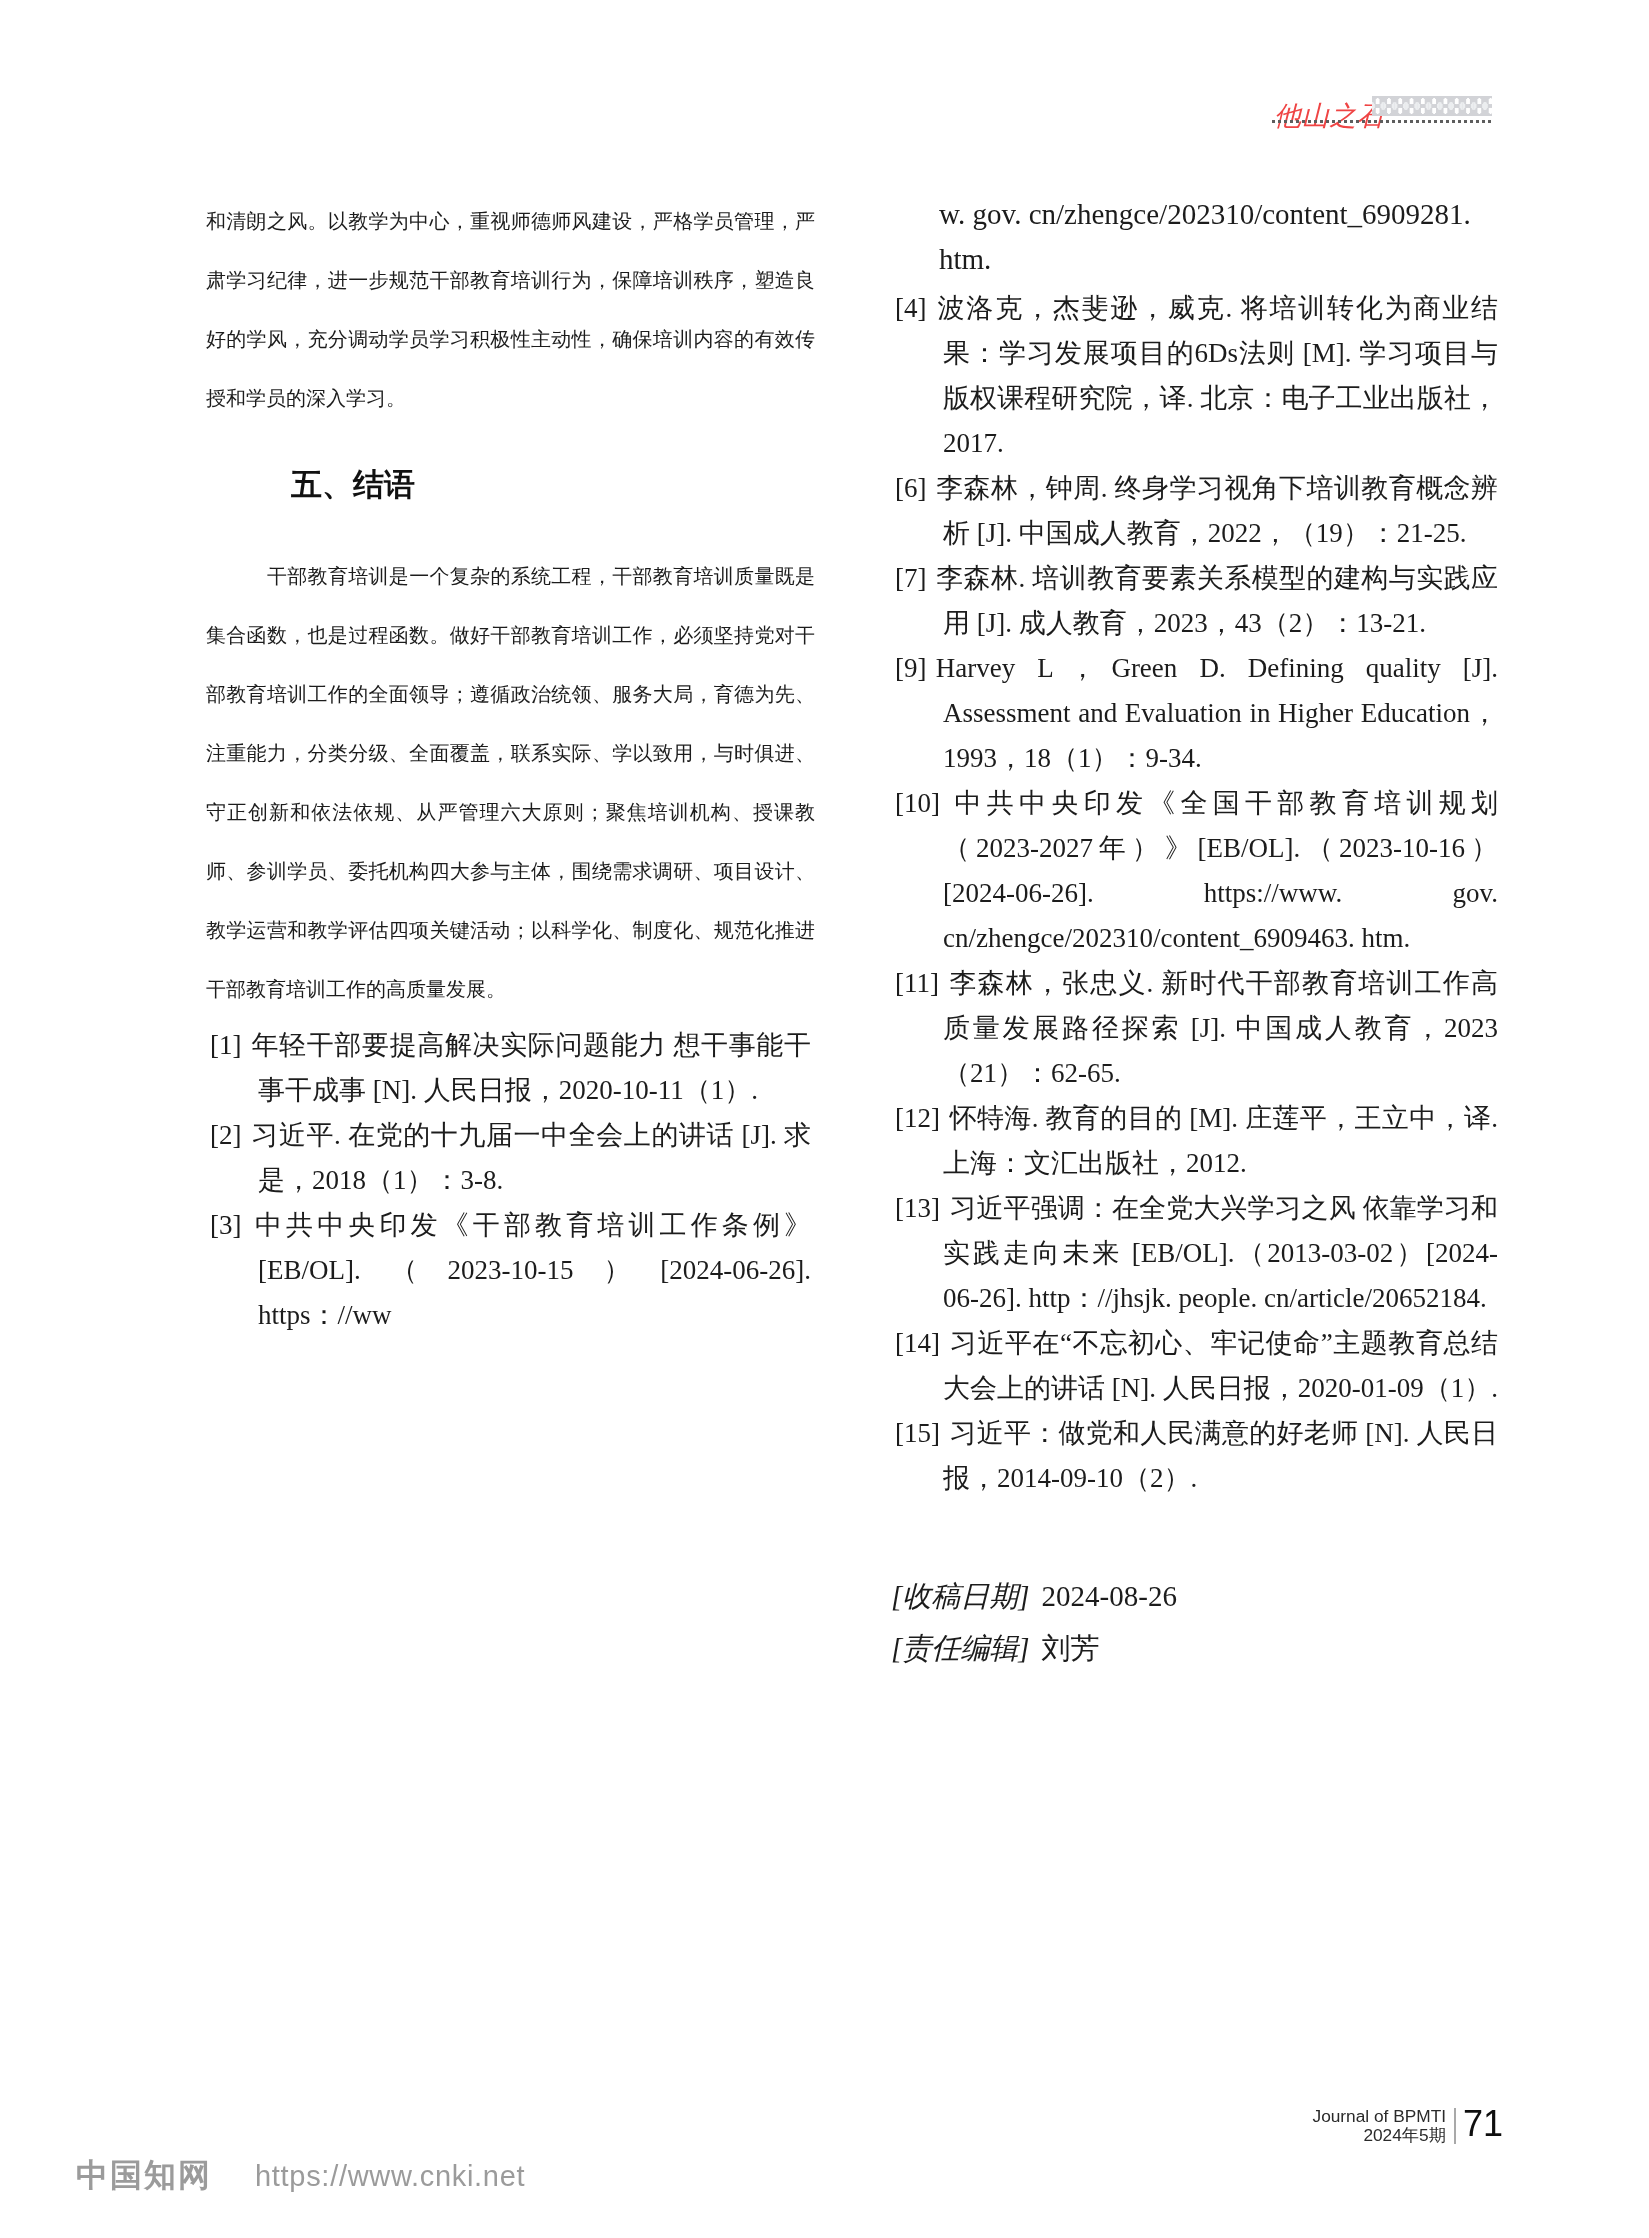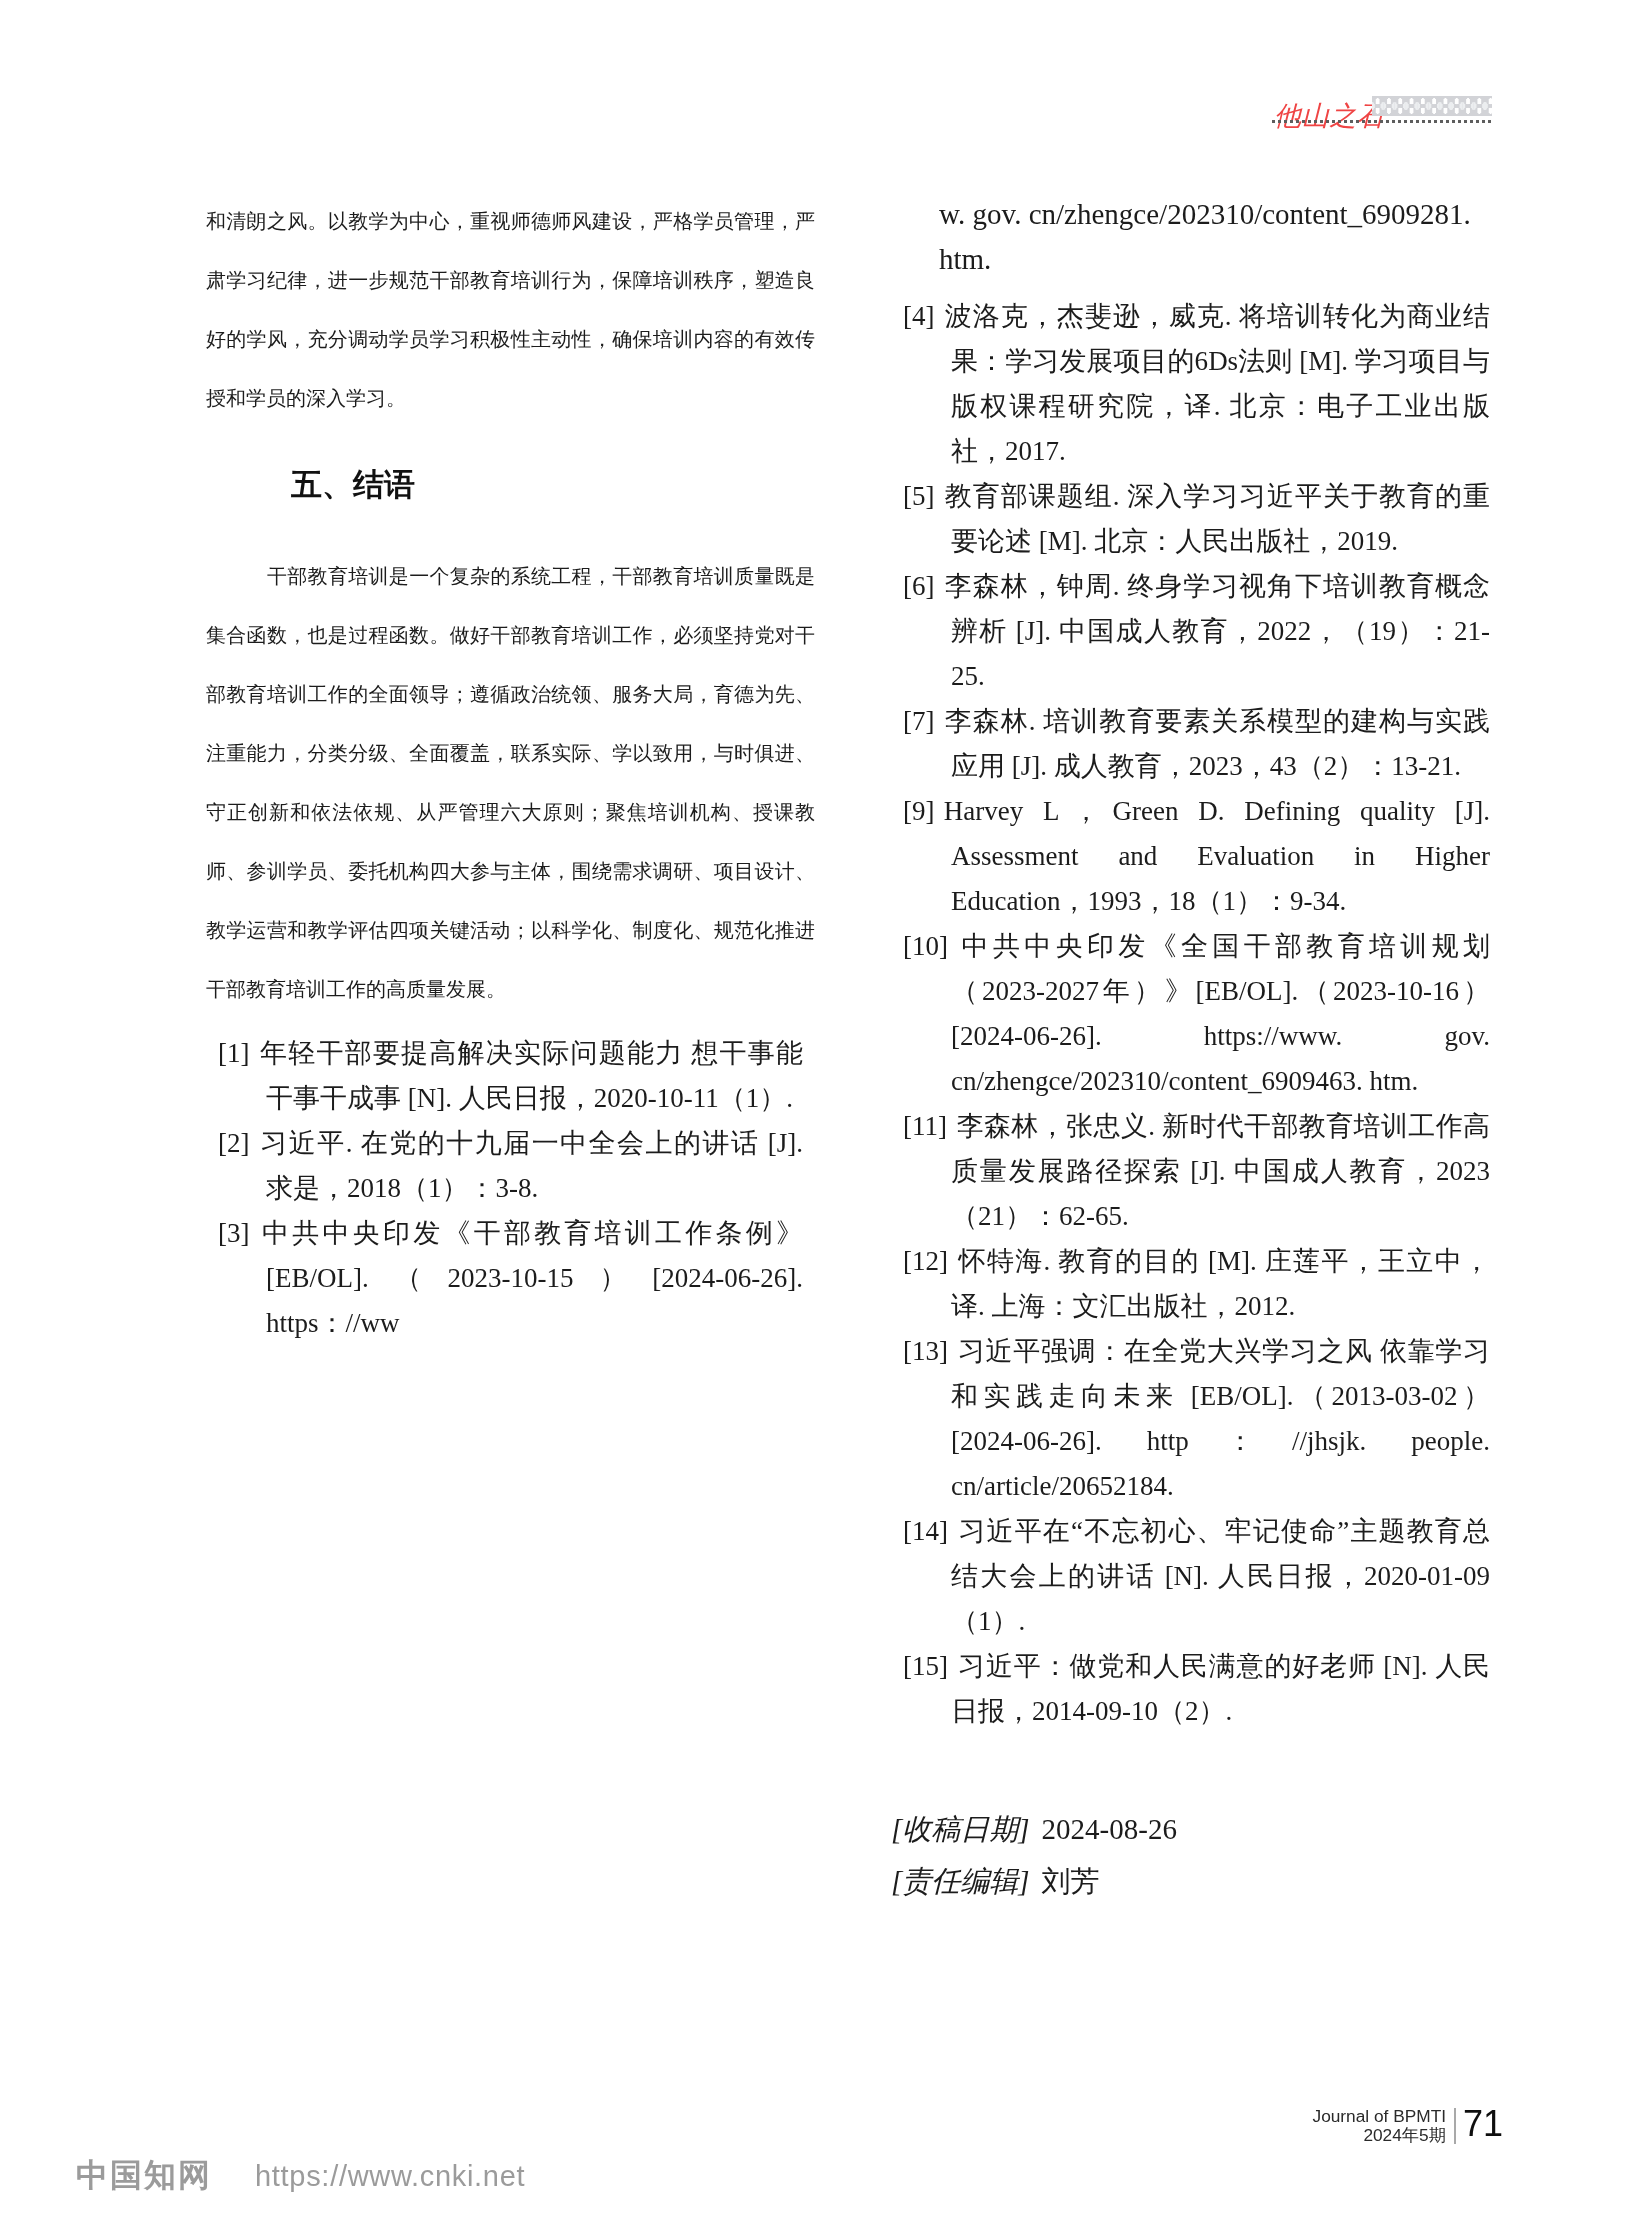--- a/index.html
+++ b/index.html
@@ -51,21 +51,21 @@
     font-family:"Liberation Sans","DejaVu Sans",sans-serif;
     font-weight:700;font-size:31px;line-height:59px;color:#111;
   }
 
   .refs-heading{
     margin:40px 0 14.6px 0;
     font-family:"Liberation Sans","DejaVu Sans",sans-serif;
     font-weight:700;font-size:29px;line-height:41px;color:#111;
   }
 
-  .ref-list{margin:12px;padding:0;}
+  .ref-list{margin:4px;padding:0;}
   .ref{
     font-size:27px;line-height:45px;
     text-align:justify;text-justify:inter-ideograph;
     padding-left:48px;text-indent:-48px;
     overflow-wrap:break-word;
   }
   .ref-marker{padding-right:9.3px;}
   .ref-continuation{
     font-size:29px;line-height:45px;
     padding-left:48px;
@@ -124,21 +124,20 @@
         <div class="ref"><span class="ref-marker">[3]</span><span class="ref-text">中共中央印发《干部教育培训工作条例》[EB/OL].（2023-10-15）[2024-06-26]. https：//ww</span></div>
       </div>
   </div>
 
   <div class="col col-right">
     <div class="ref-continuation">w. gov. cn/zhengce/202310/content_6909281. htm.</div>
     <div class="ref-list">
 
         <div class="ref"><span class="ref-marker">[4]</span><span class="ref-text">波洛克，杰斐逊，威克. 将培训转化为商业结果：学习发展项目的6Ds法则 [M]. 学习项目与版权课程研究院，译. 北京：电子工业出版社，2017.</span></div>
 
-        <div class="ref"><span class="ref-marker">[5]</span><span class="ref-text">教育部课题组. 深入学习习近平关于教育的重要论述 [M]. 北京：人民出版社，2019.</span></div>
 
         <div class="ref"><span class="ref-marker">[6]</span><span class="ref-text">李森林，钟周. 终身学习视角下培训教育概念辨析 [J]. 中国成人教育，2022，（19）：21-25.</span></div>
 
         <div class="ref"><span class="ref-marker">[7]</span><span class="ref-text">李森林. 培训教育要素关系模型的建构与实践应用 [J]. 成人教育，2023，43（2）：13-21.</span></div>
 
 
         <div class="ref"><span class="ref-marker">[9]</span><span class="ref-text">Harvey L，Green D. Defining quality [J]. Assessment and Evaluation in Higher Education，1993，18（1）：9-34.</span></div>
 
         <div class="ref"><span class="ref-marker">[10]</span><span class="ref-text">中共中央印发《全国干部教育培训规划（2023-2027年）》[EB/OL].（2023-10-16）[2024-06-26]. https://www. gov. cn/zhengce/202310/content_6909463. htm.</span></div>
 

